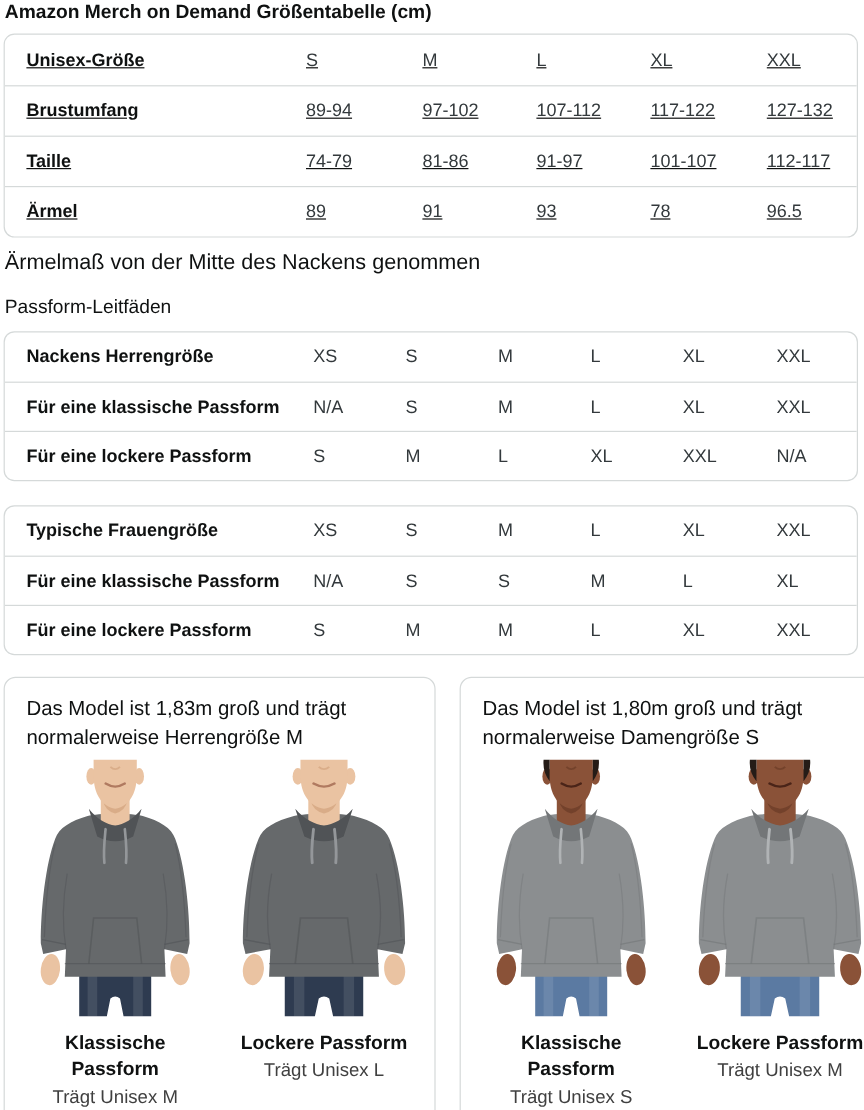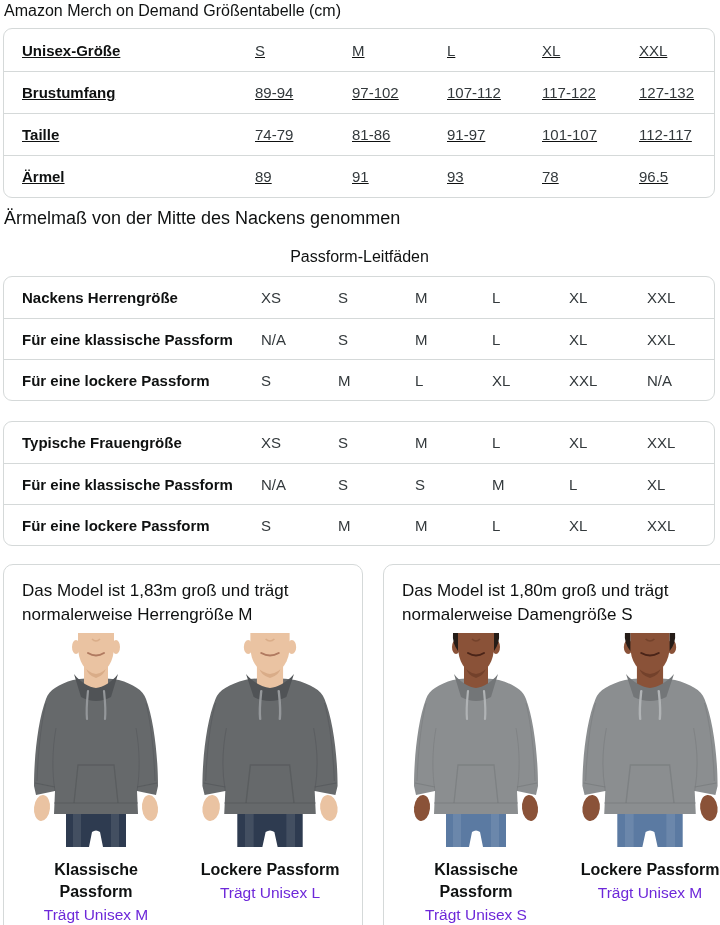--- a/index.html
+++ b/index.html
@@ -9,43 +9,43 @@
     --skin_male:#eac3a2; --skin_female:#8a5238;
   }
   *{box-sizing:border-box; margin:0; padding:0;}
   html,body{width:720px; height:925px;}
   body{
     background:#fff; color:var(--text,#0f1111);
     font-family:"Liberation Sans","DejaVu Sans",sans-serif;
     overflow:hidden;
   }
   .page{padding:2px 5px 0 3px; width:720px;}
-  .page-title{font-size:16px; font-weight:400; line-height:18px; margin-left:1px; letter-spacing:0;}
+  .page-title{font-size:16px; font-weight:700; line-height:18px; margin-left:1px; letter-spacing:0;}
   .tbl{border:1px solid var(--border,#d5d9d9); border-radius:9px; background:#fff; overflow:hidden;}
   .tbl-sizes{margin-top:8px;}
   .trow{display:grid; align-items:center; padding-left:18px;}
   .trow + .trow{border-top:1px solid var(--border,#d5d9d9);}
   .tbl-sizes .trow{grid-template-columns:233px 97px 95px 95px 97px 1fr; height:42px;text-decoration:underline;}
   .tbl-fit .trow{grid-template-columns:239px 77px 77px 77px 77px 78px 1fr; height:41px;}
   .tlabel{font-weight:700; font-size:15px;}
   .tval{font-size:15px; color:var(--secondary_text,#33393c);}
   .note{font-size:18px; line-height:16px; margin:12px 0 0 1px;}
-  .section-heading{font-size:16px; font-weight:400; line-height:18px; margin:22px 0 0 1px;text-align:center;}
+  .section-heading{font-size:16px; font-weight:400; line-height:18px; margin:22px 0 0 1px;}
   .tbl-fit-1{margin-top:10px;}
   .tbl-fit-2{margin-top:20px;}
   .cards{display:flex; gap:20px; margin-top:18px;}
   .card{flex:1; border:1px solid var(--border,#d5d9d9); border-radius:10px; padding:14px 14px 8px; background:#fff;}
   .card-desc{font-size:17px; line-height:24px; letter-spacing:0; padding-left:4px;}
   .figures{display:flex; justify-content:center; gap:18px; margin-top:6px;}
   .figure{width:156px;}
   .model-svg{width:150px; height:214px; display:block; margin:0 auto; overflow:visible;}
   .figure-loose .model-svg use{transform:scaleX(1.09); transform-origin:75px 0;}
   .figcap{text-align:center; margin-top:12px;}
   .fit-label{font-weight:700; font-size:16px; line-height:22px;}
-  .wears-label{font-size:15.5px; line-height:23px; color:#6d28d9;}
+  .wears-label{font-size:15.5px; line-height:23px; color:#404040;}
   .card-male{ --skin:var(--skin_male); --skin-dark:#d3a47f; --hoodie:var(--hoodie_male);
     --hoodie-dark:#505356; --jeans:var(--jeans_male); --hair:transparent; --mouth:#b07a60; --string:#94979a;}
   .card-female{ --skin:var(--skin_female); --skin-dark:#6b3c27; --hoodie:var(--hoodie_female);
     --hoodie-dark:#737678; --jeans:var(--jeans_female); --hair:#251c17; --mouth:#4a2418; --string:#b0b3b5;}
 </style>
 </head>
 <body>
 
 <svg width="0" height="0" style="position:absolute" aria-hidden="true">
   <defs>

